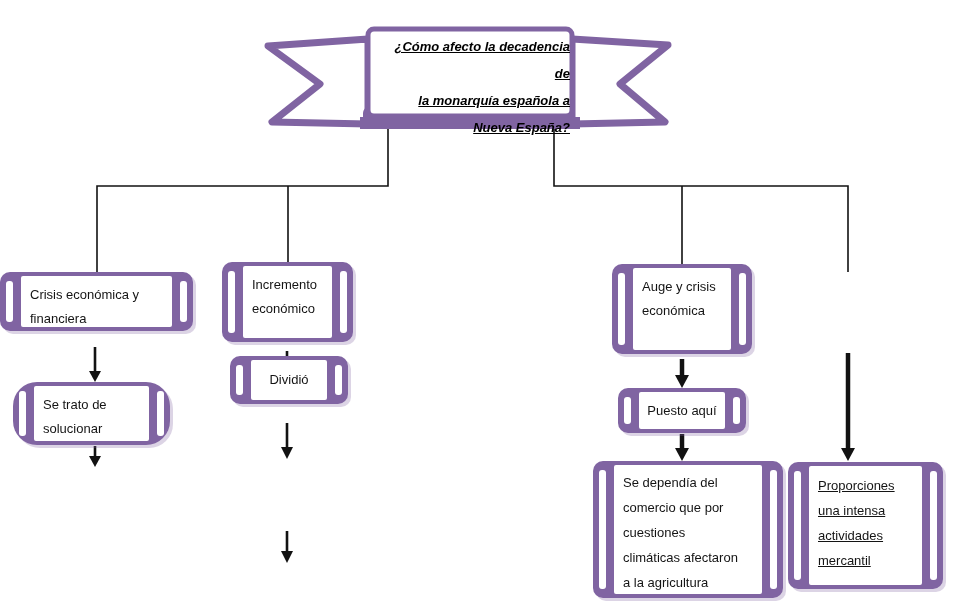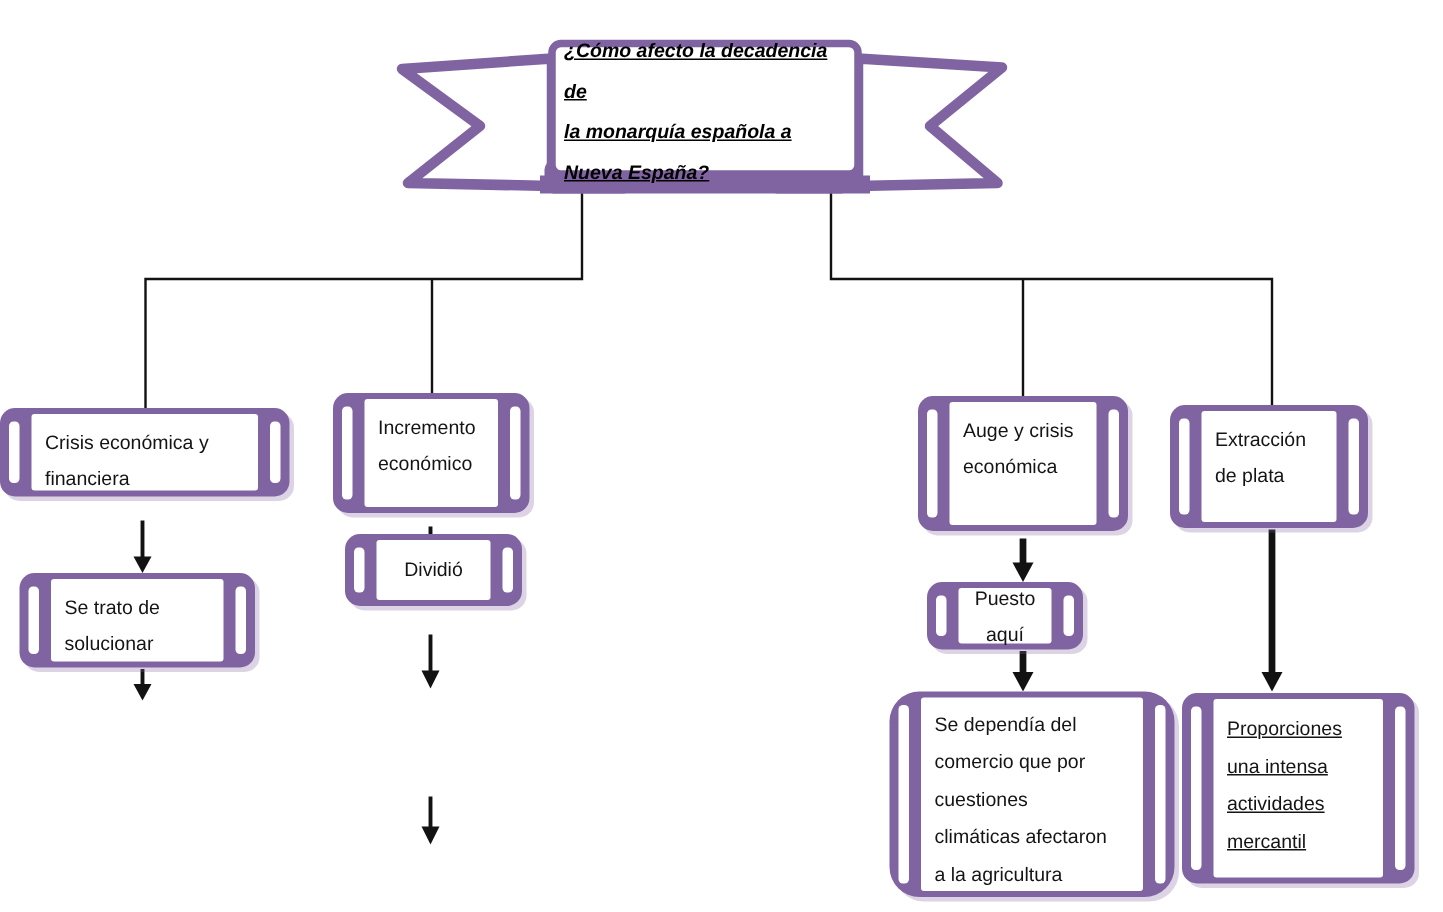--- a/index.html
+++ b/index.html
@@ -15,36 +15,36 @@
   .node .slot.l{left:6px}
   .node .slot.r{right:6px}
   .node .content{position:absolute;left:21px;right:21px;top:4px;bottom:4px;background:#fff;
         border-radius:2px;padding:7px 3px 0 9px;font-size:13px;line-height:24px;color:#141414;
         white-space:pre-line;}
   .node.center .content{display:flex;align-items:center;justify-content:center;
         padding:0;text-align:center;}
 
   
   #n-crisis      {left:0px;   top:272px; width:193px; height:59px;}
-  #n-se-trato    {left:13px;  top:382px; width:157px; height:63px;}
+  #n-se-trato    {left:13px;  top:382px; width:157px; height:63px;border-radius:24px;}
   #n-cobro       {left:15px;  top:467px; width:158px; height:85px;}
   #n-incremento  {left:222px; top:262px; width:131px; height:80px;}
   #n-dividio     {left:230px; top:356px; width:118px; height:48px;}
   #n-poblaciones {left:215px; top:460px; width:153px; height:70px;}
   #n-auge        {left:612px; top:264px; width:140px; height:90px;}
-  #n-puesto      {left:618px; top:388px; width:104px; height:45px;}
-  #n-dependia    {left:593px; top:461px; width:190px; height:137px;border-radius:20px;}
+  #n-puesto      {left:618px; top:388px; width:128px; height:45px;}
+  #n-dependia    {left:593px; top:461px; width:190px; height:137px;}
   #n-extraccion  {left:780px; top:270px; width:132px; height:82px;}
   #n-proporciones{left:788px; top:462px; width:155px; height:127px;}
   #n-dependia .content{line-height:25px;padding-top:5px;}
   #n-proporciones .content{line-height:25px;text-decoration:underline;}
 
-  .banner-text{position:absolute;left:376px;top:20px;width:194px;
+  .banner-text{position:absolute;left:376px;top:33px;width:194px;
         font-size:13px;line-height:27px;font-style:italic;font-weight:600;
-        text-decoration:underline;color:#000;white-space:pre-line;}
+        text-decoration:underline;color:#000;white-space:pre-line;text-align:right;}
 </style>
 </head>
 <body>
 
 <div class="stage">
 
   <svg class="layer" width="962" height="608" viewBox="0 0 962 608">
 
     <path d="M388 118 V186 H97 V274 M288 186 V264" fill="none" stroke="#121212" stroke-width="1.6"></path>
     <path d="M554 118 V186 H848 V272 M682 186 V270" fill="none" stroke="#121212" stroke-width="1.6"></path>
@@ -130,26 +130,20 @@
   <div class="node" id="n-dependia">
     <div class="slot l"></div>
     <div class="slot r"></div>
     <div class="content">Se dependía del
 comercio que por
 cuestiones
 climáticas afectaron
 a la agricultura</div>
   </div>
 
-  <div class="node" id="n-extraccion">
-    <div class="slot l"></div>
-    <div class="slot r"></div>
-    <div class="content">Extracción
-de plata</div>
-  </div>
 
   <div class="node" id="n-proporciones">
     <div class="slot l"></div>
     <div class="slot r"></div>
     <div class="content">Proporciones
 una intensa
 actividades
 mercantil</div>
   </div>
 

